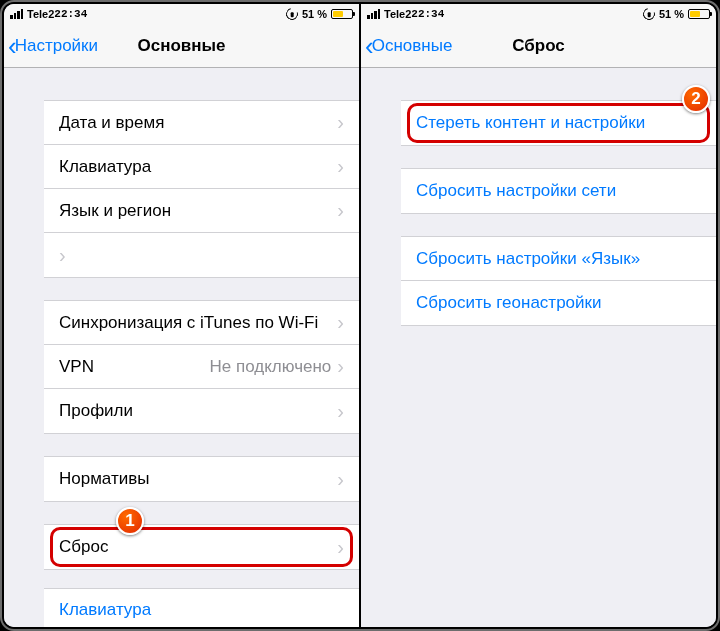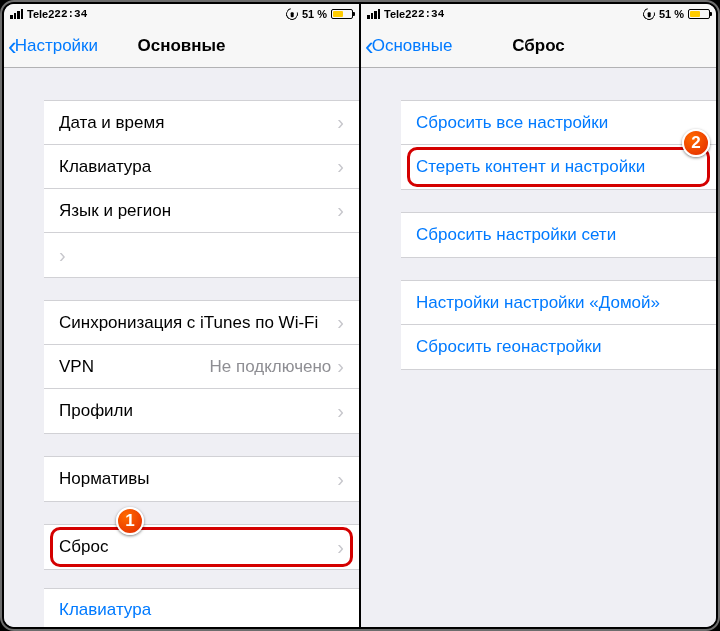--- a/index.html
+++ b/index.html
@@ -204,36 +204,33 @@
     <div class="navbar">
       <div class="nav-back">
         <span class="chev">‹</span>
         <span>Основные</span>
       </div>
       <div class="nav-title">Сброс</div>
     </div>
     <div class="scroll rel" id="right-scroll">
         <div class="group first">
           <div class="row link">
-            <span class="label">Сбросить все настройки</span>
-          </div>
-          <div class="row link">
             <span class="label">Стереть контент и настройки</span>
             <div class="anno-frame" style="inset: 2px 6px;"></div>
             <div class="anno-badge" style="top: -16px; right: 6px;">2</div>
           </div>
         </div>
         <div class="group">
           <div class="row link">
             <span class="label">Сбросить настройки сети</span>
           </div>
         </div>
         <div class="group">
           <div class="row link">
-            <span class="label">Настройки настройки «Домой»</span>
+            <span class="label">Сбросить настройки «Язык»</span>
           </div>
           <div class="row link">
             <span class="label">Сбросить геонастройки</span>
           </div>
         </div>
       </div>
   </div>
 </div>
 
 </body></html>

